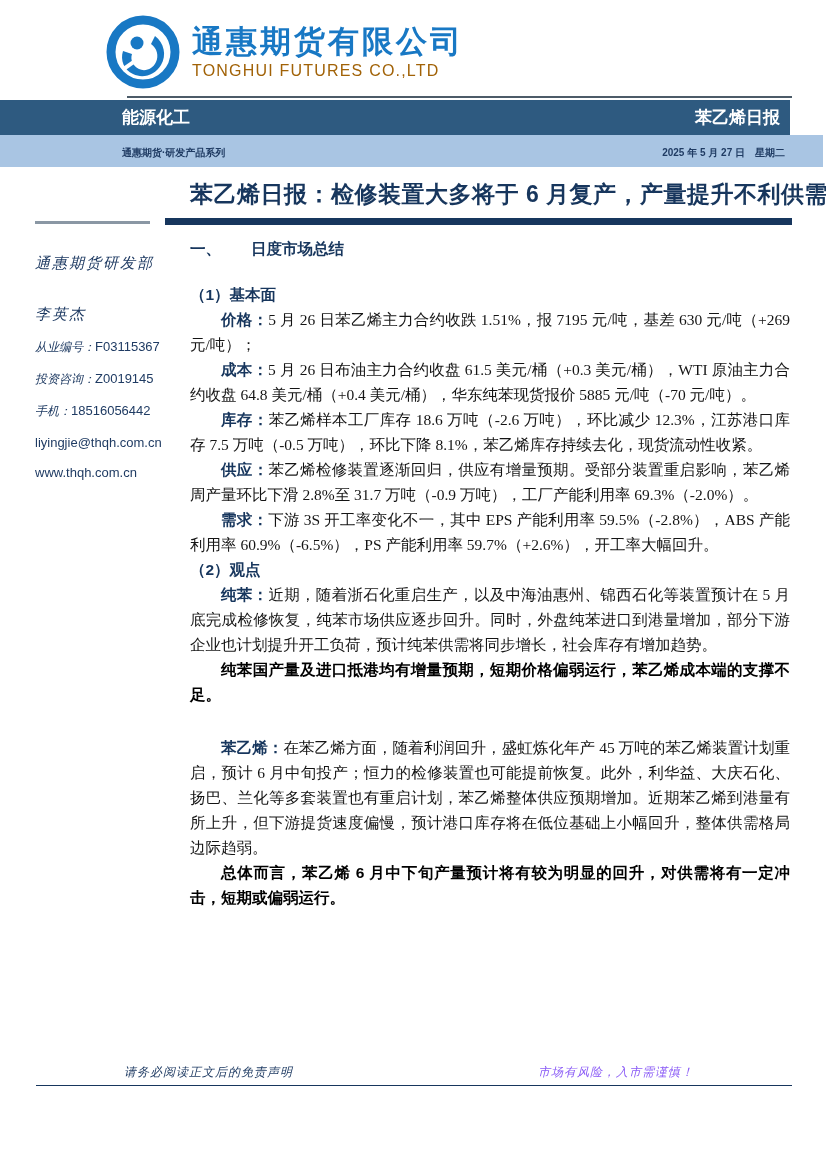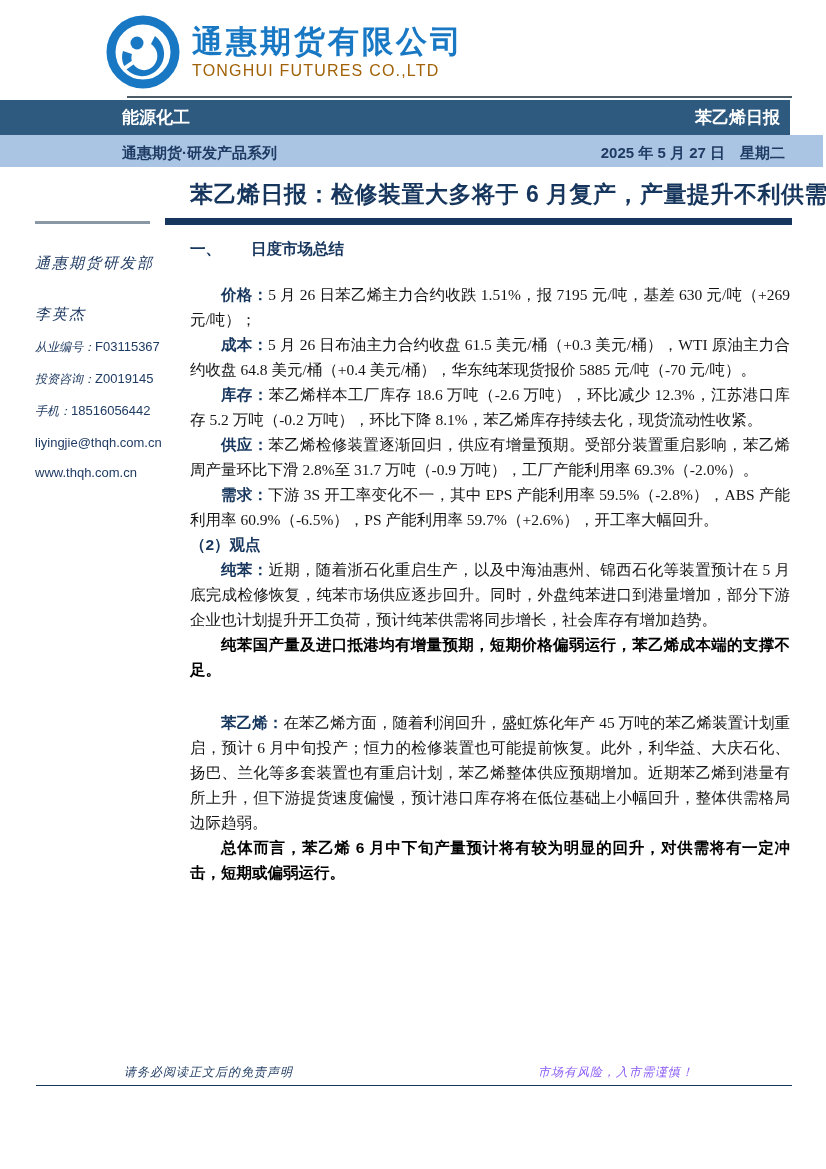--- a/index.html
+++ b/index.html
@@ -30,21 +30,21 @@
     background:#2E5A80; color:#ffffff;
     display:flex; align-items:center; justify-content:space-between;
     box-sizing:border-box; padding:0 10px 1px 122px;
     font-family:"Liberation Sans","DejaVu Sans",sans-serif; font-weight:bold; font-size:17px;
   }
   .banner-light {
     position:absolute; top:135px; left:0; width:823px; height:32px;
     background:#A9C5E3; color:#1F3B63;
     display:flex; align-items:center; justify-content:space-between;
     box-sizing:border-box; padding:4px 38px 0 122px;
-    font-family:"Liberation Sans","DejaVu Sans",sans-serif; font-weight:bold; font-size:15px;
+    font-family:"Liberation Sans","DejaVu Sans",sans-serif; font-weight:bold; font-size:10px;
   }
 
   
   .report-title {
     position:absolute; top:179px; left:190px; width:600px; text-align:center;
     font-family:"Liberation Sans","DejaVu Sans",sans-serif; font-weight:bold;
     font-size:23px; color:#17365D; letter-spacing:0.5px; white-space:nowrap;
   }
   .title-rule-left  { position:absolute; top:221px; left:35px;  width:115px; height:3px; background:#8a97a4; }
   .title-rule-main  { position:absolute; top:218px; left:165px; width:627px; height:7px; background:#17365D; }
@@ -135,24 +135,25 @@
     </div>
     <a class="contact" href="#">liyingjie@thqh.com.cn</a>
     <a class="contact" href="#">www.thqh.com.cn</a>
   </div>
 
   <div class="main">
     <div class="h1">
       <span class="sec-no">一、</span><span>日度市场总结</span>
     </div>
     <div class="gap-lg"></div>
+    <div class="h2">（1）基本面</div>
 
     <p class="para"><span class="lead">价格：</span><span>5 月 26 日苯乙烯主力合约收跌 1.51%，报 7195 元/吨，基差 630 元/吨（+269 元/吨）；</span></p>
     <p class="para"><span class="lead">成本：</span><span>5 月 26 日布油主力合约收盘 61.5 美元/桶（+0.3 美元/桶），WTI 原油主力合约收盘 64.8 美元/桶（+0.4 美元/桶），华东纯苯现货报价 5885 元/吨（-70 元/吨）。</span></p>
-    <p class="para"><span class="lead">库存：</span><span>苯乙烯样本工厂库存 18.6 万吨（-2.6 万吨），环比减少 12.3%，江苏港口库存 5.2 万吨（-0.2 万吨），环比下降 8.1%，苯乙烯库存持续去化，现货流动性收紧。</span></p>
+    <p class="para"><span class="lead">库存：</span><span>苯乙烯样本工厂库存 18.6 万吨（-2.6 万吨），环比减少 12.3%，江苏港口库存 7.5 万吨（-0.5 万吨），环比下降 8.1%，苯乙烯库存持续去化，现货流动性收紧。</span></p>
     <p class="para"><span class="lead">供应：</span><span>苯乙烯检修装置逐渐回归，供应有增量预期。受部分装置重启影响，苯乙烯周产量环比下滑 2.8%至 31.7 万吨（-0.9 万吨），工厂产能利用率 69.3%（-2.0%）。</span></p>
     <p class="para"><span class="lead">需求：</span><span>下游 3S 开工率变化不一，其中 EPS 产能利用率 59.5%（-2.8%），ABS 产能利用率 60.9%（-6.5%），PS 产能利用率 59.7%（+2.6%），开工率大幅回升。</span></p>
 
     <div class="h2">（2）观点</div>
     <p class="para"><span class="lead">纯苯：</span><span>近期，随着浙石化重启生产，以及中海油惠州、锦西石化等装置预计在 5 月底完成检修恢复，纯苯市场供应逐步回升。同时，外盘纯苯进口到港量增加，部分下游企业也计划提升开工负荷，预计纯苯供需将同步增长，社会库存有增加趋势。</span></p>
     <p class="bold-para">纯苯国产量及进口抵港均有增量预期，短期价格偏弱运行，苯乙烯成本端的支撑不足。</p>
     <div class="gap-line"></div>
     <p class="para"><span class="lead">苯乙烯：</span><span>在苯乙烯方面，随着利润回升，盛虹炼化年产 45 万吨的苯乙烯装置计划重启，预计 6 月中旬投产；恒力的检修装置也可能提前恢复。此外，利华益、大庆石化、扬巴、兰化等多套装置也有重启计划，苯乙烯整体供应预期增加。近期苯乙烯到港量有所上升，但下游提货速度偏慢，预计港口库存将在低位基础上小幅回升，整体供需格局边际趋弱。</span></p>
     <p class="bold-para">总体而言，苯乙烯 6 月中下旬产量预计将有较为明显的回升，对供需将有一定冲击，短期或偏弱运行。</p>
   </div>

